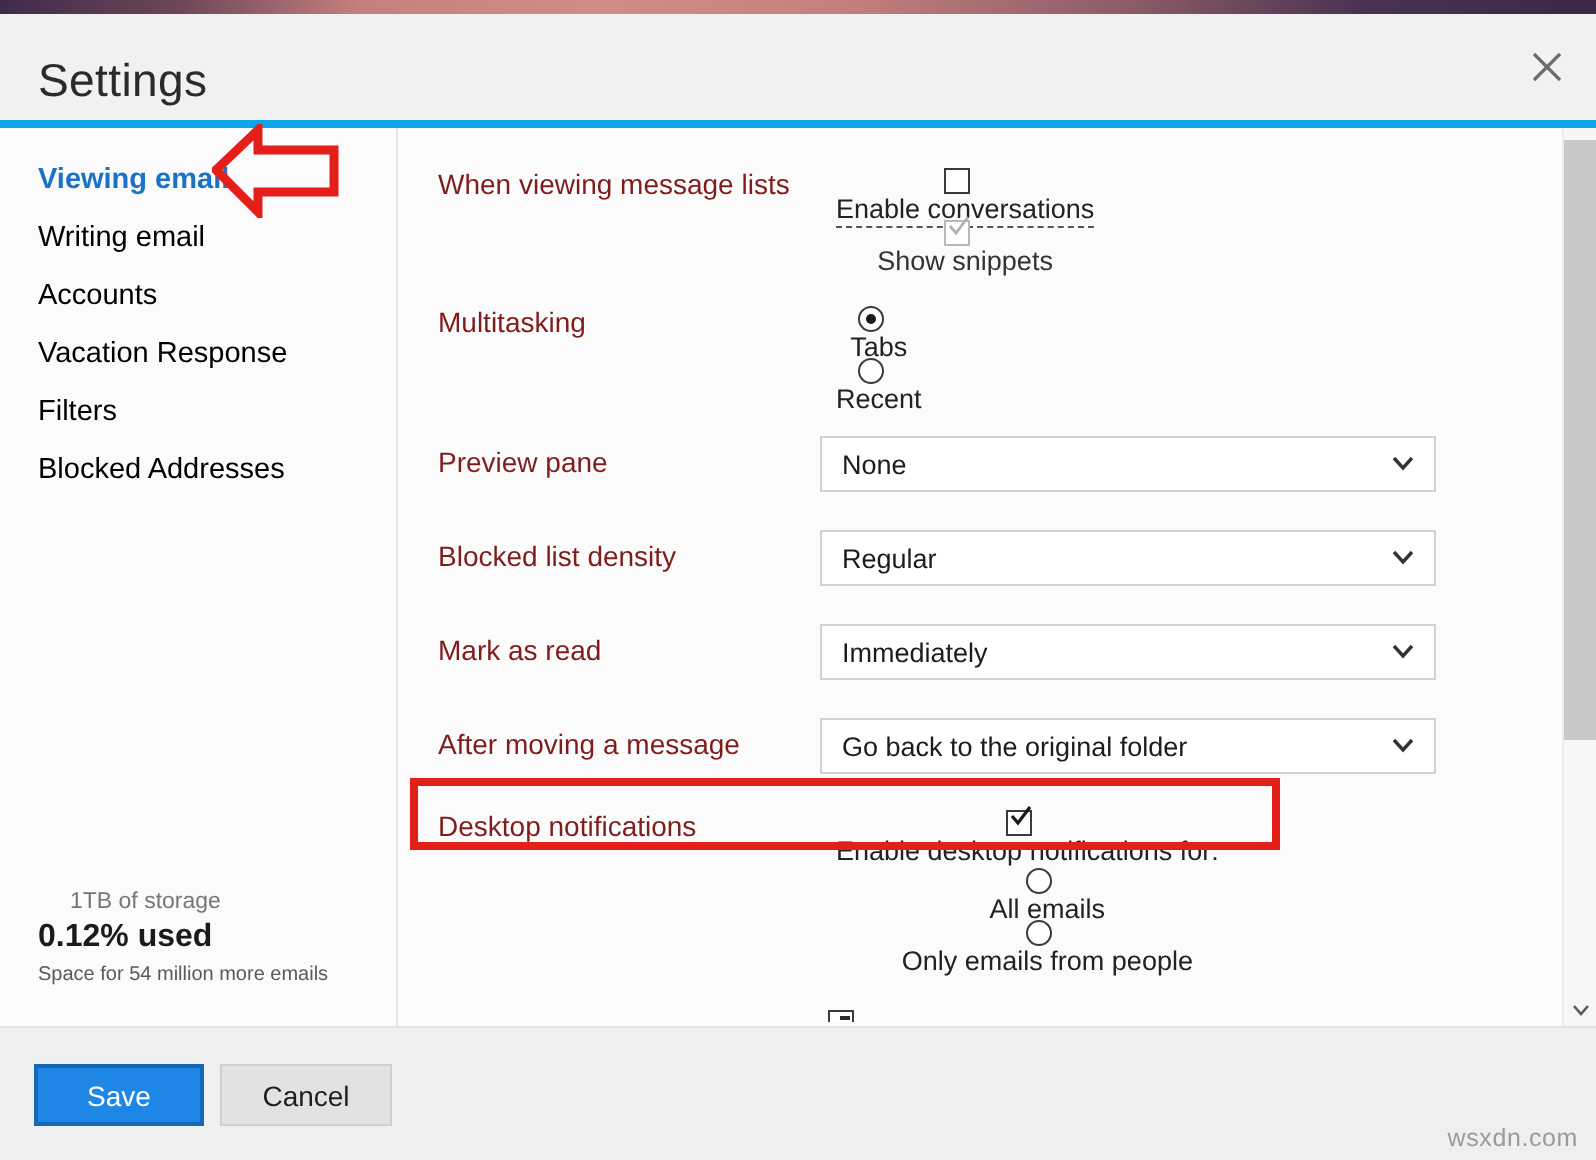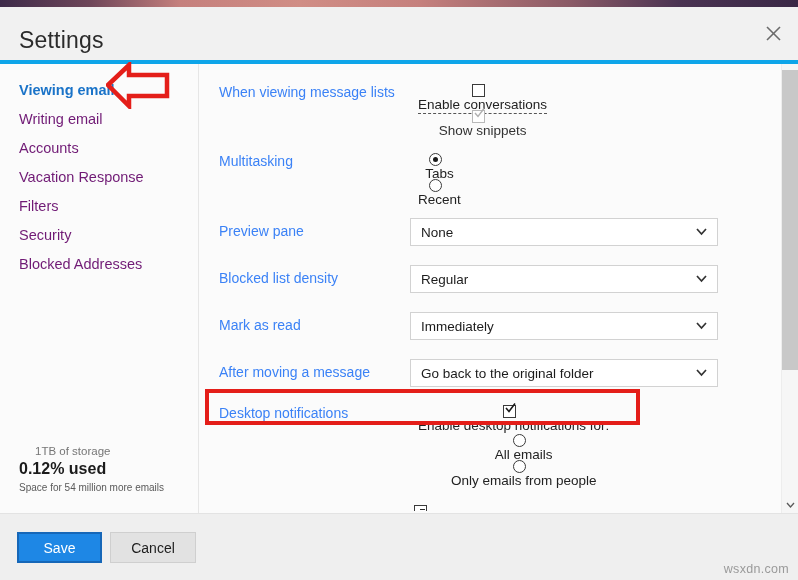--- a/index.html
+++ b/index.html
@@ -56,21 +56,21 @@
   .sidebar {
     position: absolute; left: 0; top: 0;
     width: 199px; height: 449px;
     background: #fbfbfb;
     border-right: 1px solid #e6e6e6;
   }
   .nav { position: absolute; left: 0; top: 12px; width: 199px; }
   .nav-item {
     padding: 4px 0 4px 19px;
     font-size: 14.5px;
-    color: #701a75;
+    color: #000000;
     line-height: 21px;
     cursor: pointer;
   }
   .nav-item.active { color: #1a73c8; font-weight: bold; }
 
   .storage {
     position: absolute; left: 19px; bottom: 20px; width: 175px;
   }
   .storage-cap { font-size: 11.5px; color: #767676; margin-bottom: 3px; margin-left: 16px; }
   .storage-used { font-size: 16px; font-weight: bold; color: #1b1b1b; margin-bottom: 4px; }
@@ -81,21 +81,21 @@
     position: absolute; left: 200px; top: 0;
     width: 598px; height: 449px;
     background: #fbfbfb;
     overflow: hidden;
   }
   .rows { position: absolute; left: 0; top: 0; width: 578px; }
 
   .row { position: absolute; left: 0; width: 578px; }
   .row-label {
     position: absolute; left: 19px; top: 0;
-    font-size: 14px; color: #3b82f6;
+    font-size: 14px; color: #7f1d1d;
     white-space: nowrap;
   }
   .row-ctl { position: absolute; left: 210px; top: 0; }
 
   
   .optline { display: flex; align-items: center; height: 20px; margin-bottom: 6px; flex-direction: column; }
   .optline .lbl { font-size: 13.5px; color: #222; margin-left: 8px; white-space: nowrap; }
   .optline .lbl.dotted { border-bottom: 1px dashed #555; padding-bottom: 1px; }
   .optline .lbl.dim { color: #333; }
 
@@ -248,23 +248,20 @@
         <div class="nav-item">
           <span>Accounts</span>
         </div>
         <div class="nav-item">
           <span>Vacation Response</span>
         </div>
         <div class="nav-item">
           <span>Filters</span>
         </div>
         <div class="nav-item">
-          <span>Security</span>
-        </div>
-        <div class="nav-item">
           <span>Blocked Addresses</span>
         </div>
       </div>
 
       <div class="storage">
         <div class="storage-cap">1TB of storage</div>
         <div class="storage-used">0.12% used</div>
         <div class="storage-space">Space for 54 million more emails</div>
       </div>
     </div>

